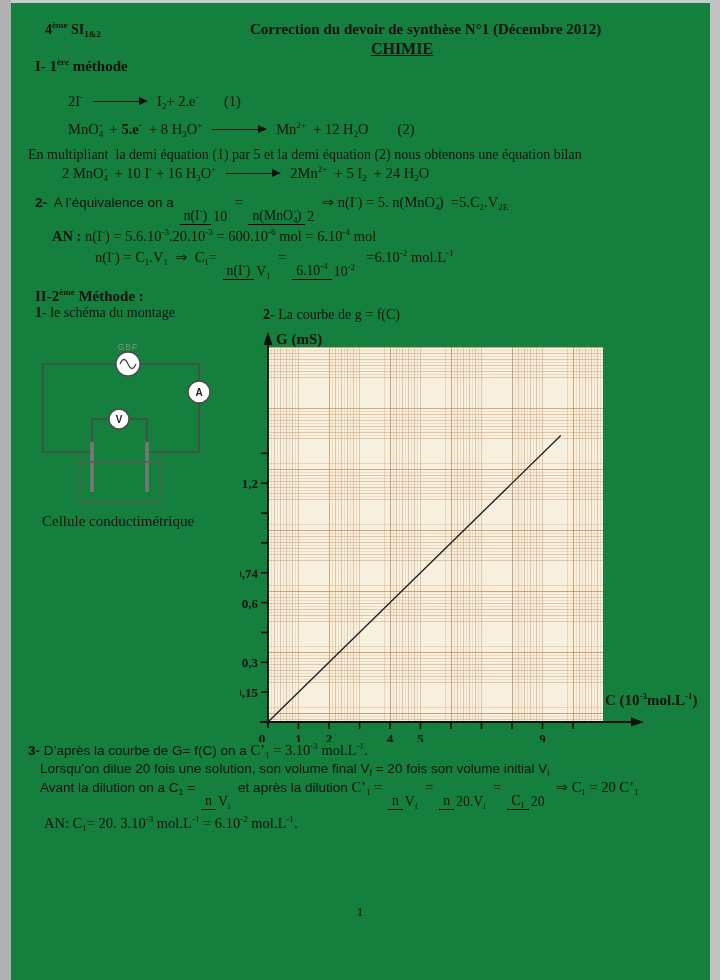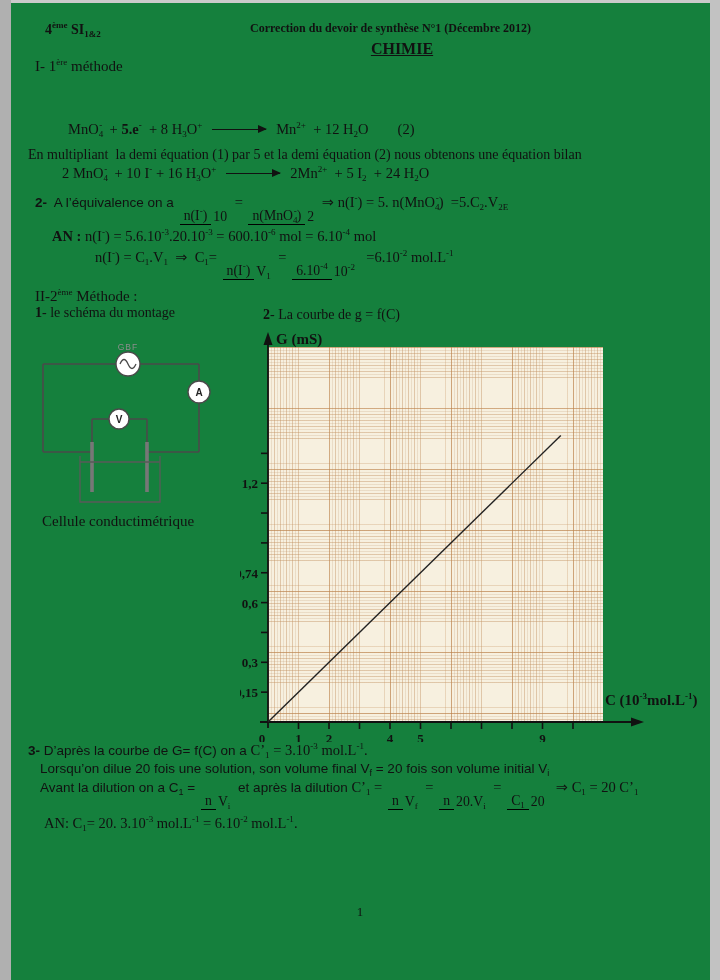--- a/index.html
+++ b/index.html
@@ -1,36 +1,36 @@
 <!DOCTYPE html>
 <html><head>
 <meta charset="utf-8">
 <style>
   html,body{margin:0;padding:0;background:#e8e8e8;}
   .page{position:relative;width:720px;height:980px;background:#15803d;overflow:hidden;
         font-family:"Liberation Serif",serif;color:#111;}
   .edge{position:absolute;}
   .line{position:absolute;white-space:pre;font-size:14px;line-height:1.25;}
   .eq{font-size:14.5px;}
-  .h{font-weight:normal;font-size:15px;}
+  .h{font-weight:bold;font-size:15px;}
   .b{font-weight:bold;}
   .sans{font-family:"Liberation Sans",sans-serif;font-size:13.5px;}
   .sup{font-size:9px;vertical-align:6px;line-height:0;}
   .sub{font-size:9px;vertical-align:-3px;line-height:0;}
   .stk{margin-left:-0.42em;}
   .sym{font-family:"DejaVu Sans",sans-serif;}
   .frac{display:inline-flex;flex-direction:row;align-items:center;text-align:center;
         vertical-align:-0.95em;margin:0 2px;line-height:1.15;font-size:0.95em;}
   .frac .num{border-bottom:1.2px solid #000;padding:0 4px;}
   .frac .den{padding:0 2px;}
   .arr{display:inline-block;width:54px;border-top:1.5px solid #111;position:relative;
        vertical-align:4px;margin:0 10px;}
   .arr::after{content:"";position:absolute;right:-1px;top:-4.6px;width:0;height:0;
        border-left:9px solid #111;border-top:4px solid transparent;border-bottom:4px solid transparent;}
-  .title{position:absolute;font-weight:bold;font-size:12px;}
+  .title{position:absolute;font-weight:bold;font-size:15px;}
   .chimie{position:absolute;left:0;width:720px;text-align:center;font-weight:bold;
           font-size:16px;text-decoration:underline;margin-left:42px;}
   .pagenum{position:absolute;left:0;width:720px;text-align:center;font-size:13px;}
   #paper{position:absolute;left:268px;top:347px;width:335px;height:375px;
     background:
       repeating-linear-gradient(to right,  rgba(187,128,72,.50) 0 .9px, transparent .9px 30.5px),
       repeating-linear-gradient(to bottom, rgba(187,128,72,.50) 0 .9px, transparent .9px 30.5px),
       repeating-linear-gradient(to right,  rgba(198,148,98,.30) 0 .6px, transparent .6px 6.1px),
       repeating-linear-gradient(to bottom, rgba(198,148,98,.30) 0 .6px, transparent .6px 6.1px),
       repeating-linear-gradient(to right,  rgba(190,150,110,.22) 0 .5px, transparent .5px 3.05px),
@@ -50,20 +50,21 @@
 
   <div class="edge" style="left:0;top:0;width:720px;height:3px;background:#cbcbcb"></div>
   <div class="edge" style="left:0;top:0;width:11px;height:980px;background:#b0b0b0"></div>
   <div class="edge" style="left:710px;top:0;width:10px;height:980px;background:#c2c2c2"></div>
 
   <div class="line b" style="left:45px;top:21px"><span class="b">4</span><span class="sup b">ème</span><span class="b"> SI</span><span class="sub b">1&amp;2</span></div>
   <div class="title" style="left:250px;top:21px">Correction du devoir de synthèse N°1 (Décembre 2012)</div>
   <div class="chimie" style="top:40px">CHIMIE</div>
 
   <div class="line h" style="left:35px;top:57px">I- 1<span class="sup">ère</span> méthode</div>
+  <div class="line eq" style="left:68px;top:92px">2I<span class="sup">-</span><span class="arr"></span>I<span class="sub">2</span>+ 2.e<span class="sup">-</span>       (1)</div>
   <div class="line eq" style="left:68px;top:120px">MnO<span class="sub">4</span><span class="sup stk">-</span>  + <span class="b">5.e</span><span class="sup b">-</span>  + 8 H<span class="sub">3</span>O<span class="sup">+</span><span class="arr"></span>Mn<span class="sup">2+</span>  + 12 H<span class="sub">2</span>O        (2)</div>
   <div class="line" style="left:28px;top:146px">En multipliant  la demi équation (1) par 5 et la demi équation (2) nous obtenons une équation bilan</div>
   <div class="line eq" style="left:62px;top:164px">2 MnO<span class="sub">4</span><span class="sup stk">-</span>  + 10 I<span class="sup">-</span> + 16 H<span class="sub">3</span>O<span class="sup">+</span><span class="arr"></span>2Mn<span class="sup">2+</span>  + 5 I<span class="sub">2</span>  + 24 H<span class="sub">2</span>O</div>
   <div class="line eq" style="left:35px;top:193px"><span class="sans b">2-</span><span class="sans">  A l’équivalence on a </span><span class="frac"><span class="num">n(I<span class="sup">-</span>)</span><span class="den">10</span></span> = <span class="frac"><span class="num">n(MnO<span class="sub">4</span><span class="sup stk">-</span>)</span><span class="den">2</span></span> <span class="sym">⇒</span> n(I<span class="sup">-</span>) = 5. n(MnO<span class="sub">4</span><span class="sup stk">-</span>)  =5.C<span class="sub">2</span>.V<span class="sub">2E</span></div>
   <div class="line eq" style="left:52px;top:227px"><span class="b">AN :</span> n(I<span class="sup">-</span>) = 5.6.10<span class="sup">-3</span>.20.10<span class="sup">-3</span> = 600.10<span class="sup">-6</span> mol = 6.10<span class="sup">-4</span> mol</div>
   <div class="line eq" style="left:95px;top:248px">n(I<span class="sup">-</span>) = C<span class="sub">1</span>.V<span class="sub">1</span>  <span class="sym">⇒</span>  C<span class="sub">1</span>= <span class="frac"><span class="num">n(I<span class="sup">-</span>)</span><span class="den">V<span class="sub">1</span></span></span> = <span class="frac"><span class="num">6.10<span class="sup">-4</span></span><span class="den">10<span class="sup">-2</span></span></span>  =6.10<span class="sup">-2</span> mol.L<span class="sup">-1</span></div>
 
   <div class="line h" style="left:35px;top:287px">II-2<span class="sup">ème</span> Méthode :</div>
   <div class="line" style="left:35px;top:304px"><span class="b">1</span>- le schéma du montage</div>
   <div class="line" style="left:263px;top:306px"><span class="b">2</span>- La courbe de g = f(C)</div>

